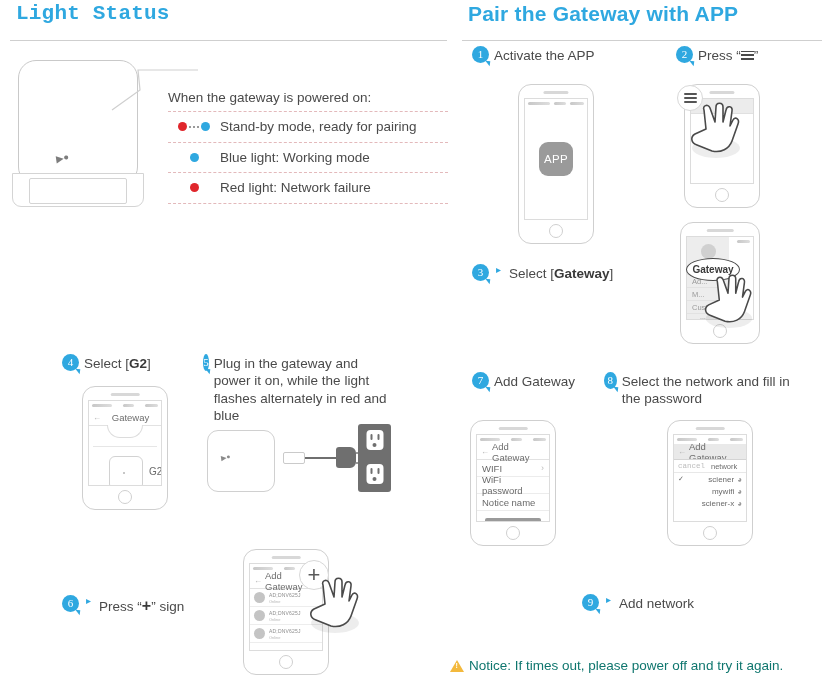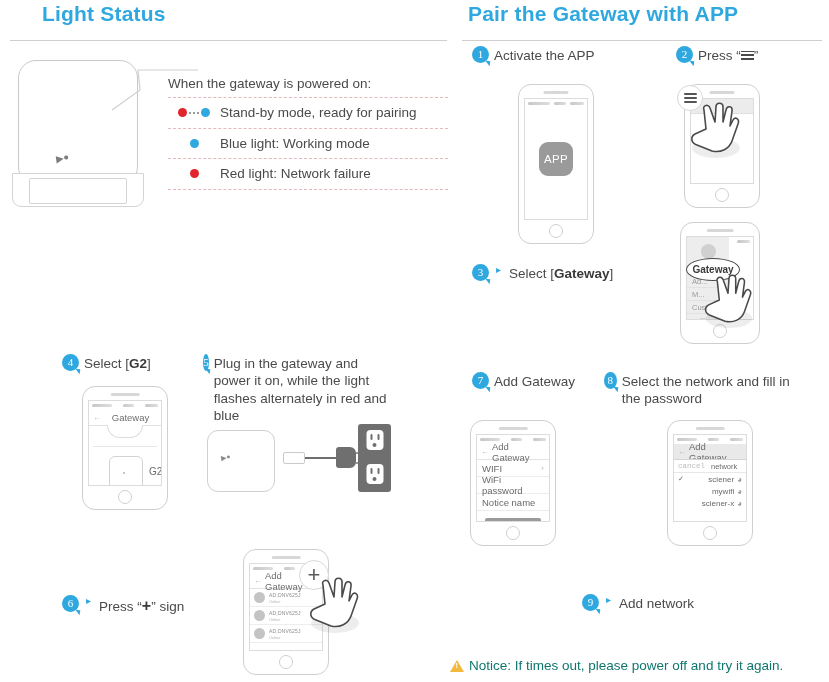--- a/index.html
+++ b/index.html
@@ -363,35 +363,35 @@
     position: absolute;
     left: -1.5px; top: 2px;
     font-size: 7px; color: #fff; font-weight: bold;
   }
 </style>
 </head>
 <body>
 
 <div id="page">
 
-  <div class="sec-title" style="left:42px; top:2px;">Light Status</div>
+  <div class="sec-title" style="left:16px; top:2px;font-family:Liberation Mono, monospace;">Light Status</div>
   <div class="sec-rule" style="left:10px; top:40px; width:437px;"></div>
 
   <div class="gw-device">
     <div class="gw-top" style="left:18px; top:60px; width:120px; height:125px;"></div>
     <div class="gw-base" style="left:12px; top:173px; width:132px; height:34px;"></div>
     <div class="gw-base" style="left:29px; top:178px; width:98px; height:26px; border-radius:2px;"></div>
     <div class="gw-logo" style="left:56px; top:150px;">▸•</div>
 
     <svg class="leader" style="left:110px; top:62px;" width="90" height="110" viewBox="0 0 90 110">
       <path d="M2 48 L30 28 L28 8 L88 8" fill="none" stroke="#cfcfcf" stroke-width="1.2"></path>
     </svg>
   </div>
 
-  <div class="legend" style="left:168px; top:76px; width:280px;">
+  <div class="legend" style="left:168px; top:90px; width:280px;">
     <div class="legend-hd">When the gateway is powered on:</div>
 
     <div class="legend-row">
       <div class="legend-dots">
         <span class="dot dot-red"></span>
         <span class="dash-link"></span>
         <span class="dot dot-blue"></span>
       </div>
       <div class="legend-txt">
         <div>Stand-by mode, ready for pairing</div>

